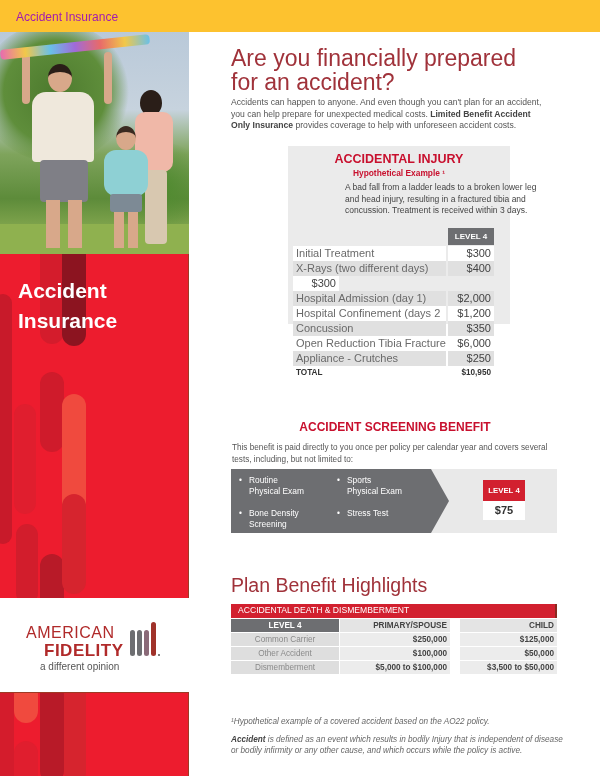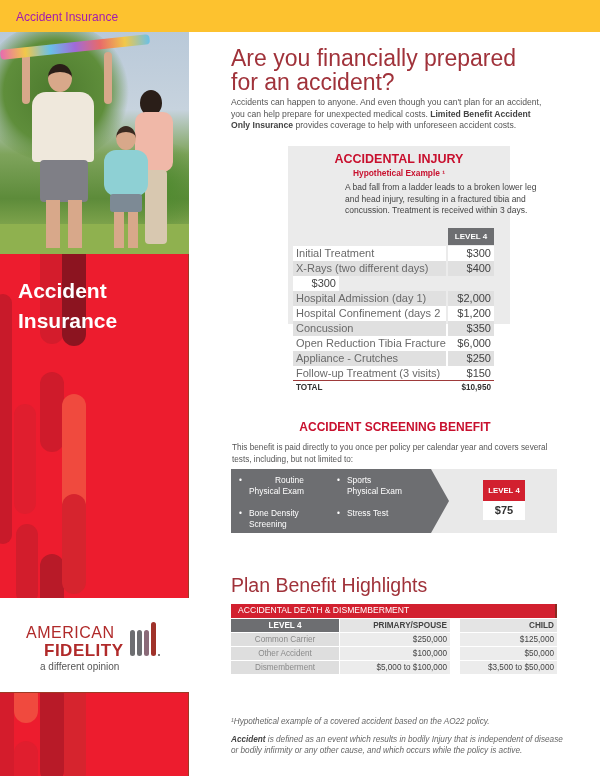--- a/index.html
+++ b/index.html
@@ -80,21 +80,21 @@
   .add-bar { position: absolute; left: 231px; top: 604px; width: 326px; height: 14px; background: #d2202f; border-right: 2px solid #8a2a20; }
   .add-bar span { position: absolute; left: 7px; top: 1px; font-size: 8.6px; font-weight: normal; color: #fff; }
   .add-table { position: absolute; left: 231px; top: 619px; width: 326px; }
   .add-row { display: flex; height: 13px; margin-bottom: 1px; font-size: 8.2px; line-height: 13px; }
   .add-row .c1 { width: 108px; text-align: center; margin-right: 1px; }
   .add-row .c2 { width: 110px; text-align: right; padding-right: 3px; margin-right: 10px; }
   .add-row .c3 { flex: 1; text-align: right; padding-right: 3px; }
   .add-row.head .c1 { background: #6d6e71; color: #fff; font-weight: bold; }
   .add-row.head .c2, .add-row.head .c3 { background: #e4e4e4; color: #444; font-weight: bold; }
   .add-row.body .c1 { background: #dedede; color: #8a8a8a; }
-  .add-row.body .c2, .add-row.body .c3 { background: #ececec; color: #444; font-weight: normal; }
+  .add-row.body .c2, .add-row.body .c3 { background: #ececec; color: #444; font-weight: bold; }
 
   .foot1 { position: absolute; left: 231px; top: 717px; font-size: 8.2px; font-style: italic; color: #666; }
   .foot2 { position: absolute; left: 231px; top: 735px; width: 340px; font-size: 8.2px; font-style: italic; line-height: 10.5px; color: #666; }
   .foot2 b { color: #444; }
 </style>
 </head>
 <body>
 
 <div class="topbar">
   <span class="topbar-title">Accident Insurance</span>
@@ -193,36 +193,32 @@
         <span class="val">$350</span>
       </div>
     <div class="inj-row w">
         <span class="lbl">Open Reduction Tibia Fracture Repair</span>
         <span class="val">$6,000</span>
       </div>
     <div class="inj-row g">
         <span class="lbl">Appliance - Crutches</span>
         <span class="val">$250</span>
       </div>
-    <div class="inj-row w last">
-        <span class="lbl">Follow-up Treatment (3 visits)</span>
-        <span class="val">$150</span>
-      </div>
     <div class="inj-total">
         <span class="lbl">TOTAL</span>
         <span class="val">$10,950</span>
       </div>
   </div>
 </div>
 
 <div class="screen-title">ACCIDENT SCREENING BENEFIT</div>
 <p class="screen-desc">This benefit is paid directly to you once per policy per calendar year and covers several tests, including, but not limited to:</p>
 <div class="screen-box">
   <div class="screen-arrow">
-    <div class="bullet" style="left:8px;top:6px;text-align:right;">
+    <div class="bullet" style="left:8px;top:6px;">
         <div>Routine</div>
         <div>Physical Exam</div>
       </div>
     <div class="bullet" style="left:106px;top:6px;">
         <div>Sports</div>
         <div>Physical Exam</div>
       </div>
     <div class="bullet" style="left:8px;top:39px;">
         <div>Bone Density</div>
         <div>Screening</div>

